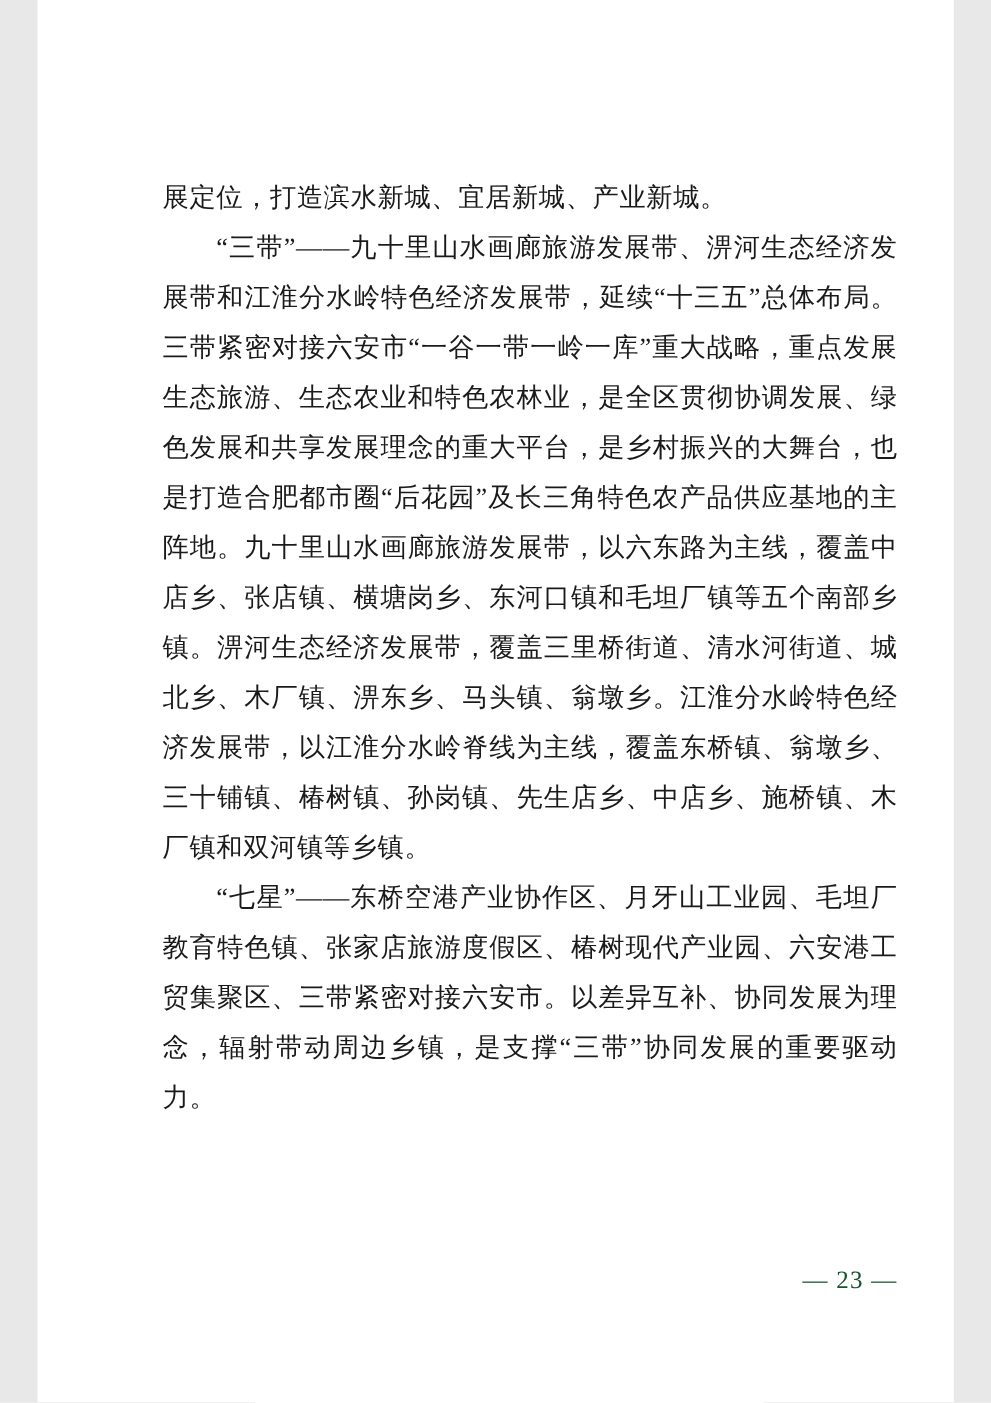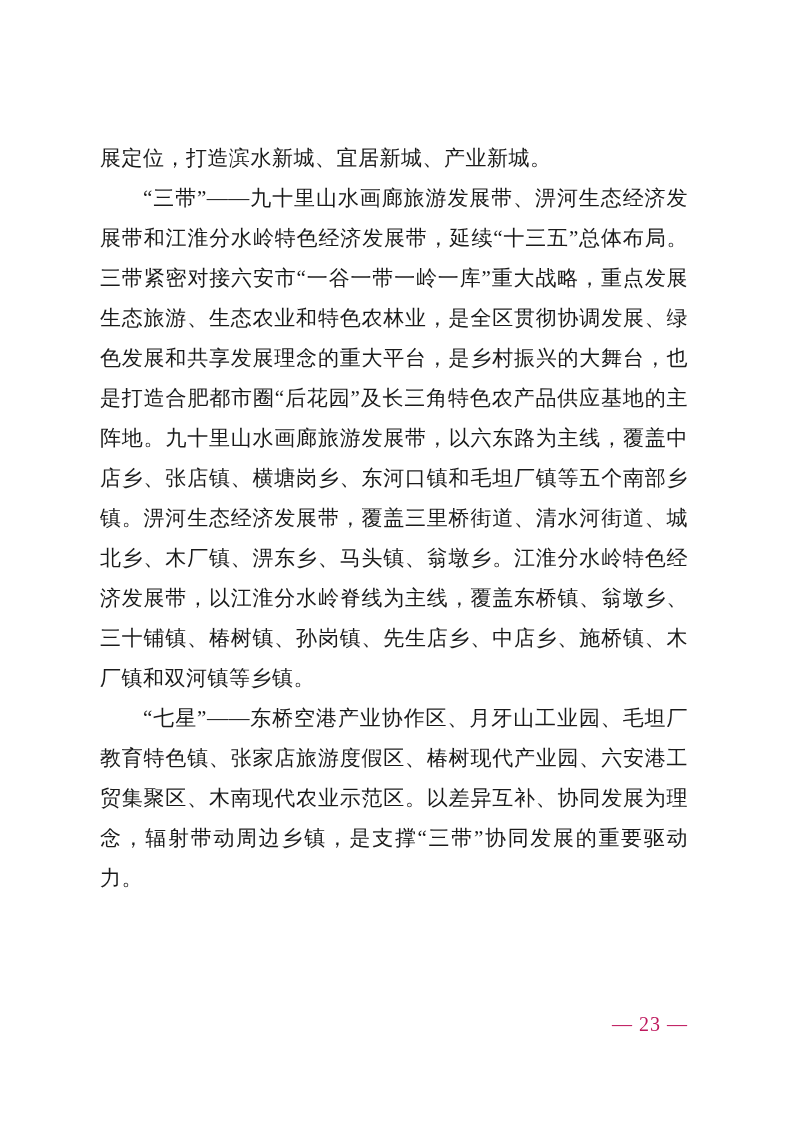--- a/index.html
+++ b/index.html
@@ -2,21 +2,21 @@
 <html lang="zh"><head>
 <meta charset="utf-8">
 <style>
   html, body {
     margin: 0;
     padding: 0;
     background: #e8e8e8;
   }
   .page {
     position: relative;
-    width: 793px;
+    width: 733px;
     height: 1122px;
     margin: 0 auto;
     background: #ffffff;
     overflow: hidden;
     font-family: "Liberation Serif", "DejaVu Serif", serif;
     color: #1a1a1a;
   }
   .text-block {
     position: absolute;
     left: 100px;
@@ -41,28 +41,28 @@
     font-weight: normal;
   }
   .footer {
     position: absolute;
     top: 1013px;
     left: 100px;
     width: 588px;
     text-align: right;
     font-size: 20px;
     letter-spacing: 1px;
-    color: #be185d;
+    color: #14532d;
   }
 </style>
 </head>
 <body>
 
 <div class="page">
   <div class="text-block">
       <p class="para"><span class="run">展定位，打造滨水新城、宜居新城、产业新城。</span></p>
       <p class="para indent"><span class="run bold">“三带”——九十里山水画廊旅游发展带、淠河生态经济发展带和江淮分水岭特色经济发展带，延续“十三五”总体布局。</span><span class="run">三带紧密对接六安市“一谷一带一岭一库”重大战略，重点发展生态旅游、生态农业和特色农林业，是全区贯彻协调发展、绿色发展和共享发展理念的重大平台，是乡村振兴的大舞台，也是打造合肥都市圈“后花园”及长三角特色农产品供应基地的主阵地。</span><span class="run bold">九十里山水画廊旅游发展带，</span><span class="run">以六东路为主线，覆盖中店乡、张店镇、横塘岗乡、东河口镇和毛坦厂镇等五个南部乡镇。</span><span class="run bold">淠河生态经济发展带，</span><span class="run">覆盖三里桥街道、清水河街道、城北乡、木厂镇、淠东乡、马头镇、翁墩乡。</span><span class="run bold">江淮分水岭特色经济发展带，</span><span class="run">以江淮分水岭脊线为主线，覆盖东桥镇、翁墩乡、三十铺镇、椿树镇、孙岗镇、先生店乡、中店乡、施桥镇、木厂镇和双河镇等乡镇。</span></p>
-      <p class="para indent"><span class="run bold">“七星”</span><span class="run">——东桥空港产业协作区、月牙山工业园、毛坦厂教育特色镇、张家店旅游度假区、椿树现代产业园、六安港工贸集聚区、木南现代农业示范区。以差异互补、协同发展为理念，辐射带动周边乡镇，是支撑“三带”协同发展的重要驱动力。</span></p>
+      <p class="para indent"><span class="run bold">“七星”</span><span class="run">——东桥空港产业协作区、月牙山工业园、毛坦厂教育特色镇、张家店旅游度假区、椿树现代产业园、六安港工贸集聚区、三带紧密对接六安市。以差异互补、协同发展为理念，辐射带动周边乡镇，是支撑“三带”协同发展的重要驱动力。</span></p>
     </div>
   <div class="footer">
     <span>— 23 —</span>
   </div>
 </div>
 
 </body></html>

